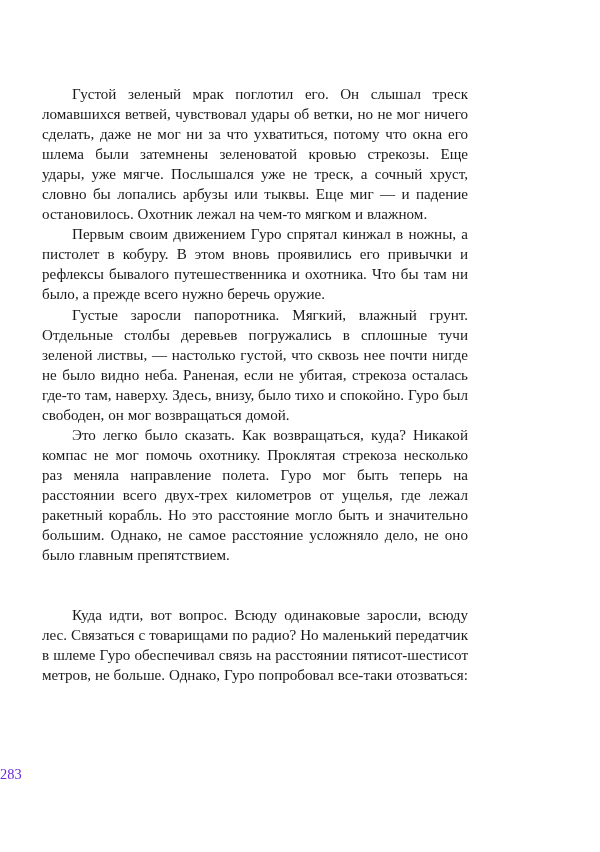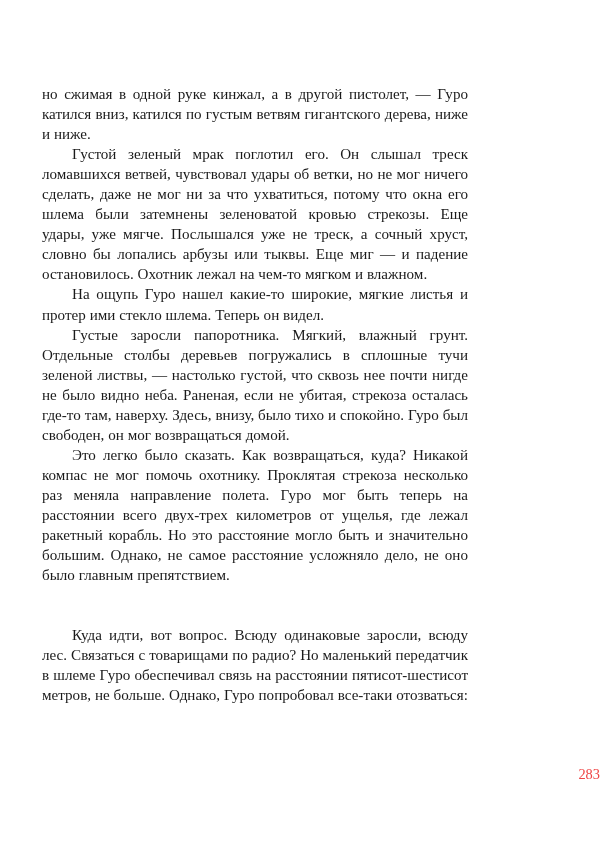--- a/index.html
+++ b/index.html
@@ -37,36 +37,35 @@
     text-indent: 0;
   }
   .para.section-gap {
     margin-top: 40px;
   }
   .page-number {
     position: absolute;
     left: 0;
     right: 0;
     top: 764px;
-    text-align: right;
+    text-align: left;
     font-size: 14.4px;
     line-height: 20px;
     font-family: "Liberation Serif", "DejaVu Serif", serif;
-    color: #ef4444;
+    color: #6d28d9;
   }
 </style>
 </head>
 <body>
 
 <div class="page">
 
   <div class="text-block">
-    <p class="para no-indent">но сжимая в одной руке кинжал, а в другой пистолет, — Гуро катился вниз, катился по густым ветвям гигантского дерева, ниже и ниже.</p>
     <p class="para">Густой зеленый мрак поглотил его. Он слышал треск ломавшихся ветвей, чувствовал удары об ветки, но не мог ничего сделать, даже не мог ни за что ухватиться, потому что окна его шлема были затемнены зеленоватой кровью стрекозы. Еще удары, уже мягче. Послышался уже не треск, а сочный хруст, словно бы лопались арбузы или тыквы. Еще миг — и падение остановилось. Охотник лежал на чем-то мягком и влажном.</p>
-    <p class="para">На ощупь Гуро нашел какие-то широкие, мягкие листья и протер ими стекло шлема. Теперь он видел.</p>
+    <p class="para">Первым своим движением Гуро спрятал кинжал в ножны, а пистолет в кобуру. В этом вновь проявились его привычки и рефлексы бывалого путешественника и охотника. Что бы там ни было, а прежде всего нужно беречь оружие.</p>
     <p class="para">Густые заросли папоротника. Мягкий, влажный грунт. Отдельные столбы деревьев погружались в сплошные тучи зеленой листвы, — настолько густой, что сквозь нее почти нигде не было видно неба. Раненая, если не убитая, стрекоза осталась где-то там, наверху. Здесь, внизу, было тихо и спокойно. Гуро был свободен, он мог возвращаться домой.</p>
     <p class="para">Это легко было сказать. Как возвращаться, куда? Никакой компас не мог помочь охотнику. Проклятая стрекоза несколько раз меняла направление полета. Гуро мог быть теперь на расстоянии всего двух-трех километров от ущелья, где лежал ракетный корабль. Но это расстояние могло быть и значительно большим. Однако, не самое расстояние усложняло дело, не оно было главным препятствием.</p>
     <p class="para section-gap">Куда идти, вот вопрос. Всюду одинаковые заросли, всюду лес. Связаться с товарищами по радио? Но маленький передатчик в шлеме Гуро обеспечивал связь на расстоянии пятисот-шестисот метров, не больше. Однако, Гуро попробовал все-таки отозваться:</p>
 
   </div>
 
   <div class="page-number">283</div>
 
 </div>
 

